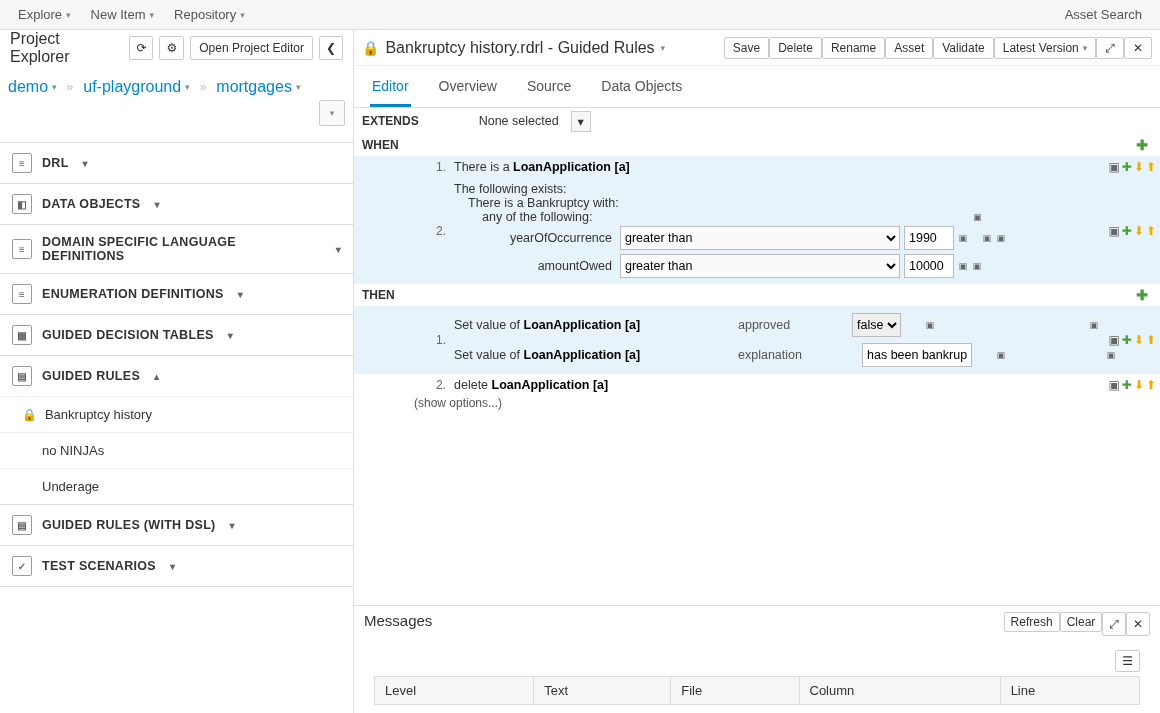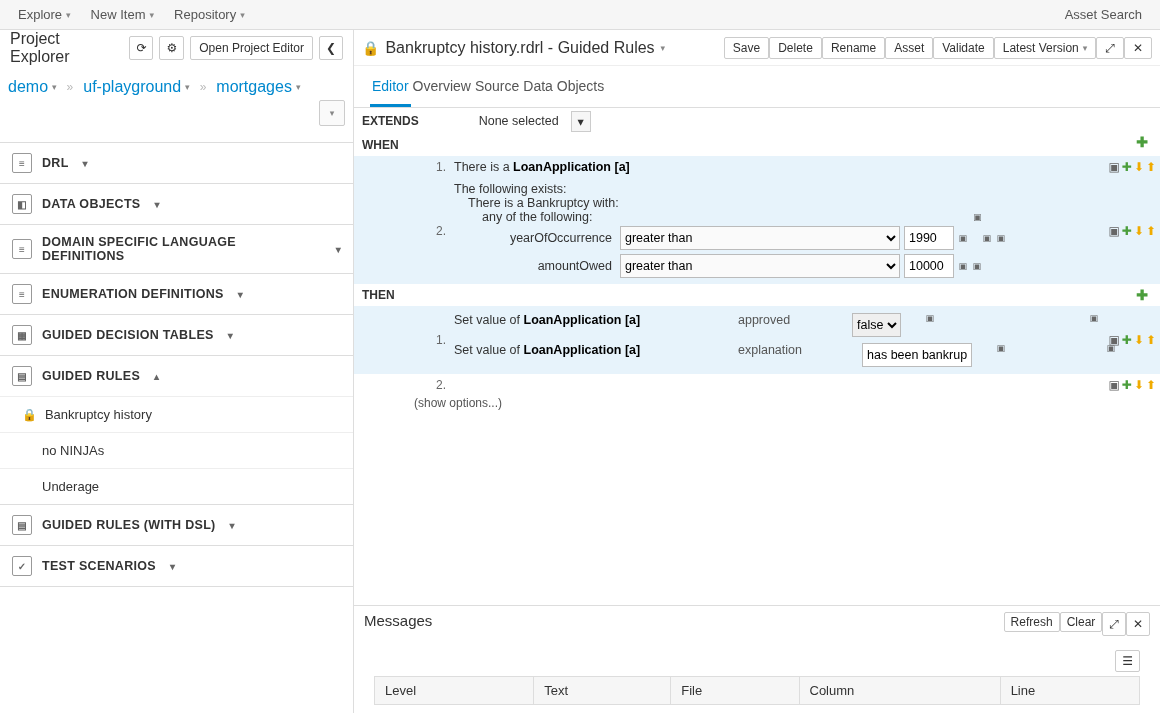--- a/index.html
+++ b/index.html
@@ -42,21 +42,21 @@
 
   
   .right { flex:1; display:flex; flex-direction:column; min-height:0; }
   .editor-hdr { height:36px; display:flex; align-items:center; gap:6px; padding:0 8px; border-bottom:1px solid #eee; }
   .editor-hdr .title-wrap { display:flex; align-items:center; gap:6px; flex:1; min-width:0; }
   .editor-hdr .title { font-size:16px; color:#333; white-space:nowrap; overflow:hidden; text-overflow:ellipsis; }
   .editor-hdr .lock { color:#666; font-size:14px; }
   .btn-row { display:flex; }
   .btn-row .btn { padding:3px 8px; }
 
-  .tabs { display:flex; padding:8px 16px 0 16px; border-bottom:1px solid #ddd; }
+  .tabs { display:flex; gap:26px; padding:8px 16px 0 16px; border-bottom:1px solid #ddd; }
   .tab { padding:4px 2px 10px 2px; font-size:14px; color:#555; cursor:pointer; border-bottom:3px solid transparent; }
   .tab.active { color:#0088ce; border-bottom-color:#0088ce; }
 
   .editor-body { flex:1; overflow:auto; position:relative; background:#fff; font-size:12.5px; }
   .section-label { font-weight:bold; padding:4px 8px; font-size:12px; }
   .extends-row { display:flex; align-items:center; gap:12px; padding:2px 8px; }
   .extends-row .sel-btn { border:1px solid #ccc; padding:2px 6px; background:#f6f6f6; cursor:pointer; }
 
   .rule-list { }
   .rule-row { display:flex; align-items:flex-start; padding:4px 44px 4px 0; position:relative; }
@@ -69,21 +69,21 @@
 
   .facttype { color:#000; font-weight:bold; }
   .bindvar { color:#000; font-weight:bold; }
 
   .constraint-row { display:flex; align-items:center; gap:4px; padding:2px 0; }
   .constraint-row .fieldname { width:120px; text-align:right; padding-right:4px; }
   .constraint-row select { width:280px; height:24px; border:1px solid #bbb; background:#fafafa; font-size:12.5px;}
   .constraint-row input[type=text] { width:50px; height:24px; border:1px solid #bbb; padding:0 4px; font-size:12.5px;}
   .tiny-icon { width:10px; height:10px; display:inline-block; font-size:9px; color:#666; text-align:center; cursor:pointer;}
 
-  .then-row { display:flex; gap:24px; padding:3px 0;}
+  .then-row { display:flex; align-items:center; gap:24px; padding:3px 0;}
   .then-row .label { color:#333; }
   .then-row .field { color:#555; min-width:90px;}
   .then-row select { height:24px; border:1px solid #bbb; font-size:12.5px; }
   .then-row input[type=text] { height:24px; border:1px solid #bbb; padding:0 4px; font-size:12.5px; width:110px; }
   .plus { color:#4b9e3c; font-weight:bold; font-size:14px; cursor:pointer; }
 
   .show-opts { padding-left:60px; color:#555; font-size:12px; }
 
   
   .msg-panel { border-top:1px solid #ddd; display:flex; flex-direction:column; min-height:105px;}
@@ -255,21 +255,21 @@
       <div class="tab">Data Objects</div>
     </div>
 
     <div class="editor-body">
       <div class="extends-row">
         <span class="section-label" style="padding-left:0">EXTENDS</span>
         <span style="margin-left:40px">None selected</span>
         <span class="sel-btn">▾</span>
       </div>
 
-      <div style="display:flex; align-items:flex-start;">
+      <div style="display:flex; align-items:center;">
         <div class="section-label">WHEN</div>
         <div style="flex:1"></div>
         <span class="plus" style="margin-right:12px">✚</span>
       </div>
 
       <div class="rule-list">
         <div class="rule-row highlight">
           <div class="rule-num">1.</div>
           <div class="rule-body">
             <span><span>There is a </span><span class="facttype">LoanApplication</span> <span class="bindvar">[a]</span></span>
@@ -346,20 +346,23 @@
           <div class="row-actions">
             <span class="ico-del">▣</span>
             <span class="ico-add">✚</span>
             <span class="ico-down">⬇</span>
             <span class="ico-up">⬆</span>
           </div>
         </div>
 
         <div class="rule-row">
           <div class="rule-num">2.</div>
+          <div class="rule-body">
+            <span><span>delete </span><span class="facttype">LoanApplication [a]</span></span>
+          </div>
           <div class="row-actions">
             <span class="ico-del">▣</span>
             <span class="ico-add">✚</span>
             <span class="ico-down">⬇</span>
             <span class="ico-up">⬆</span>
           </div>
         </div>
       </div>
 
       <div class="show-opts">(show options...)</div>

